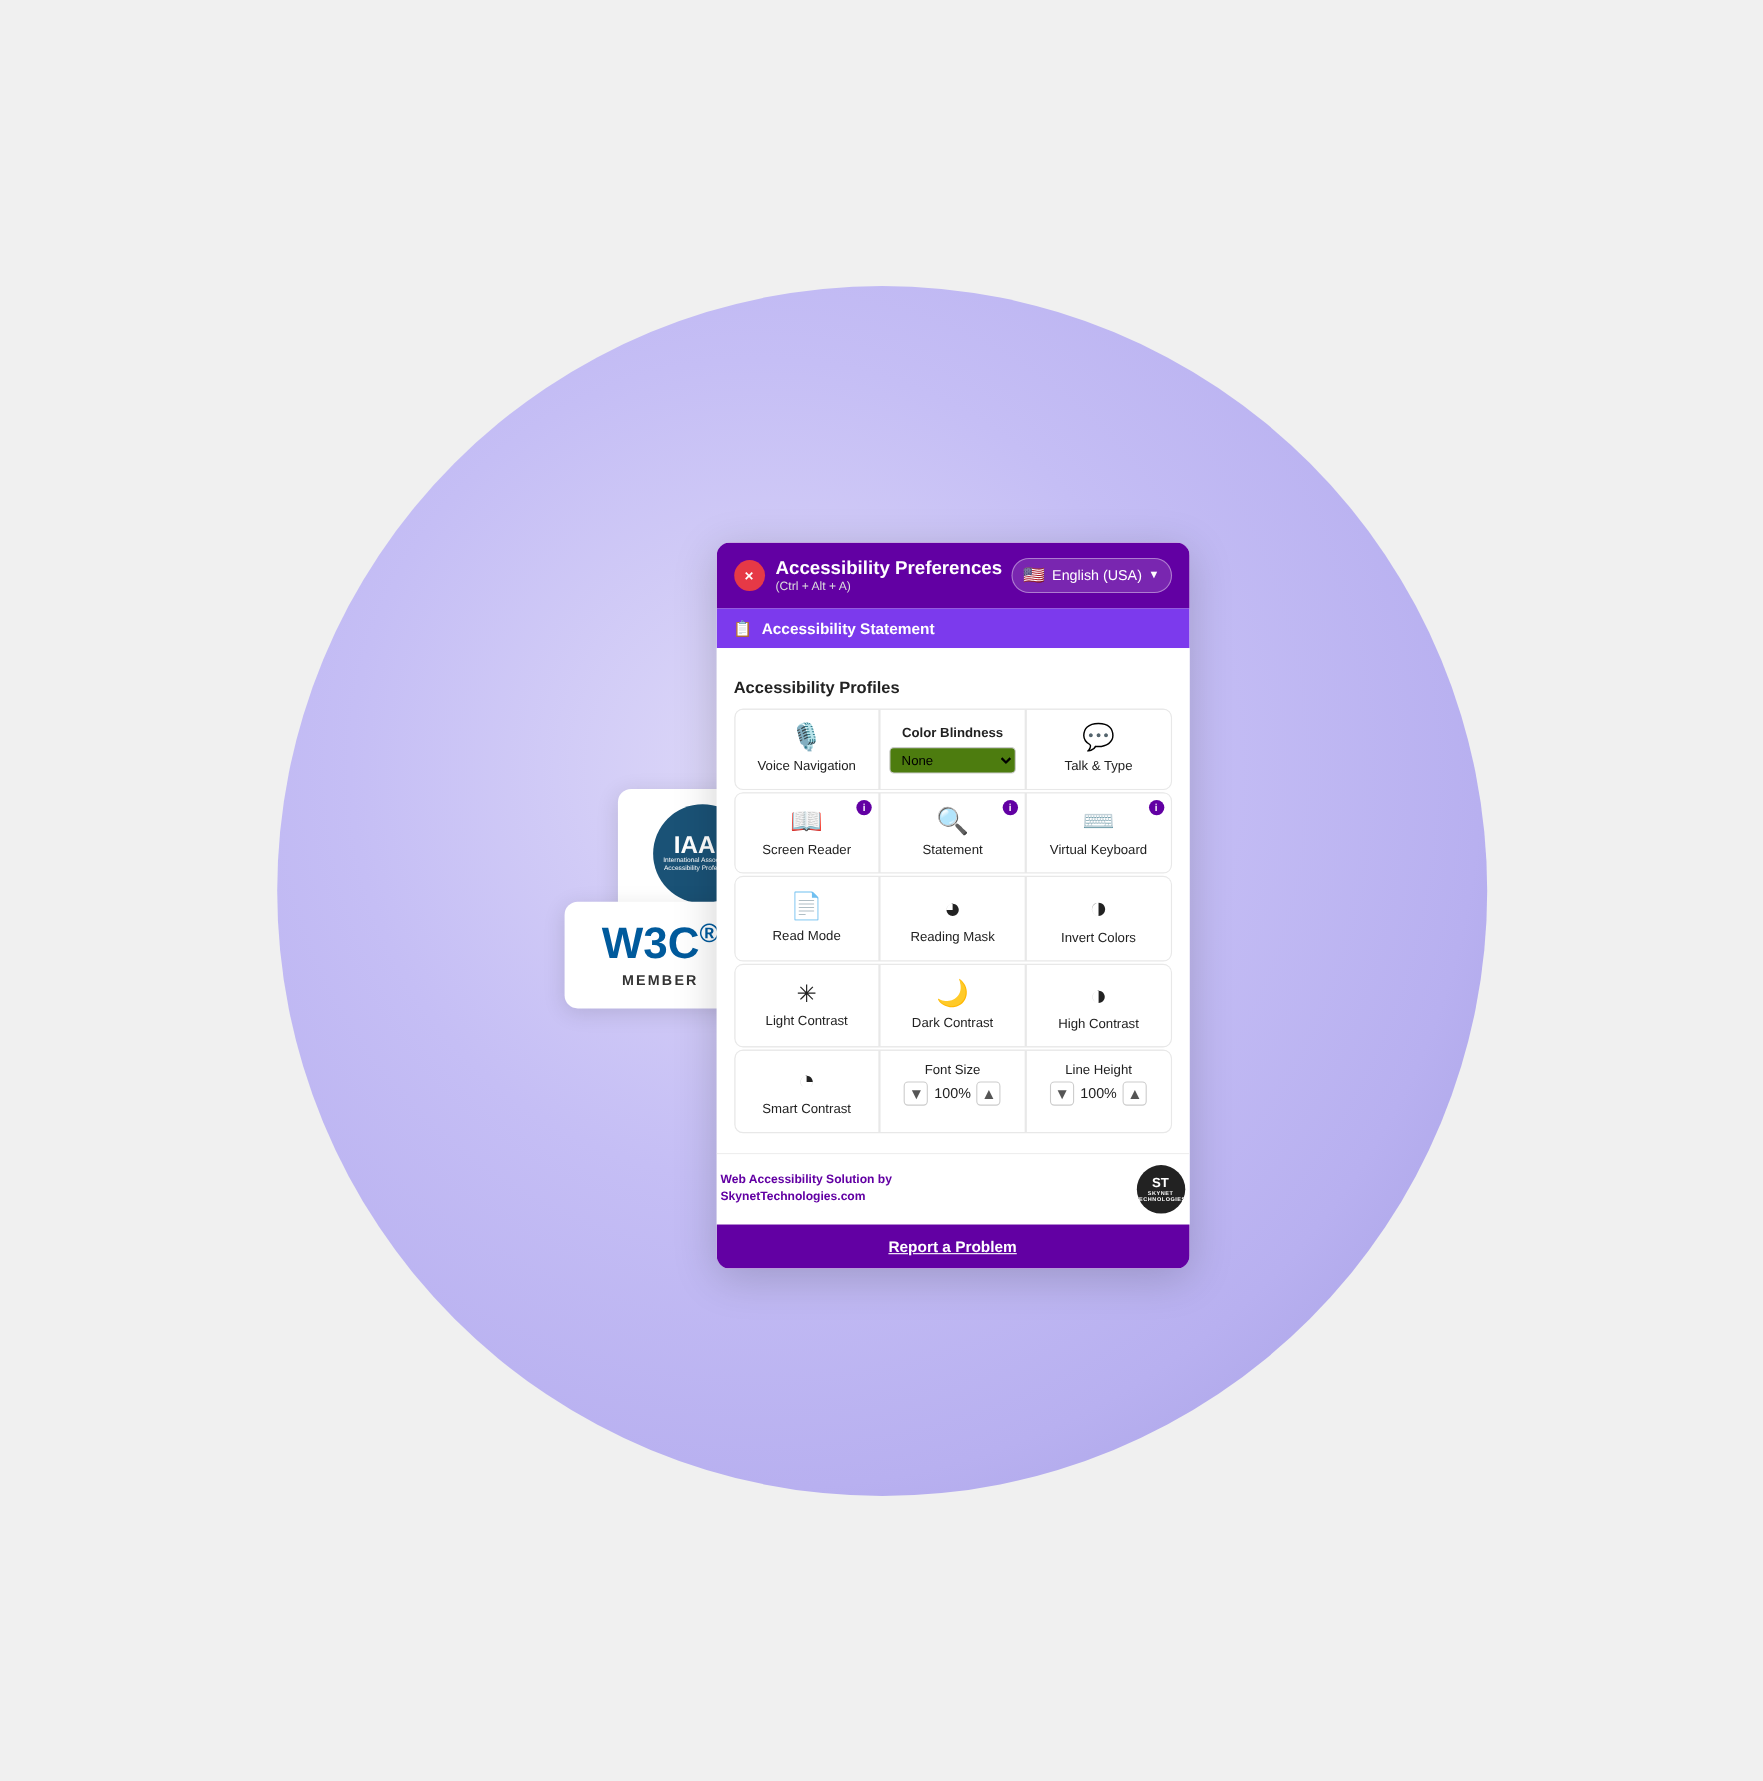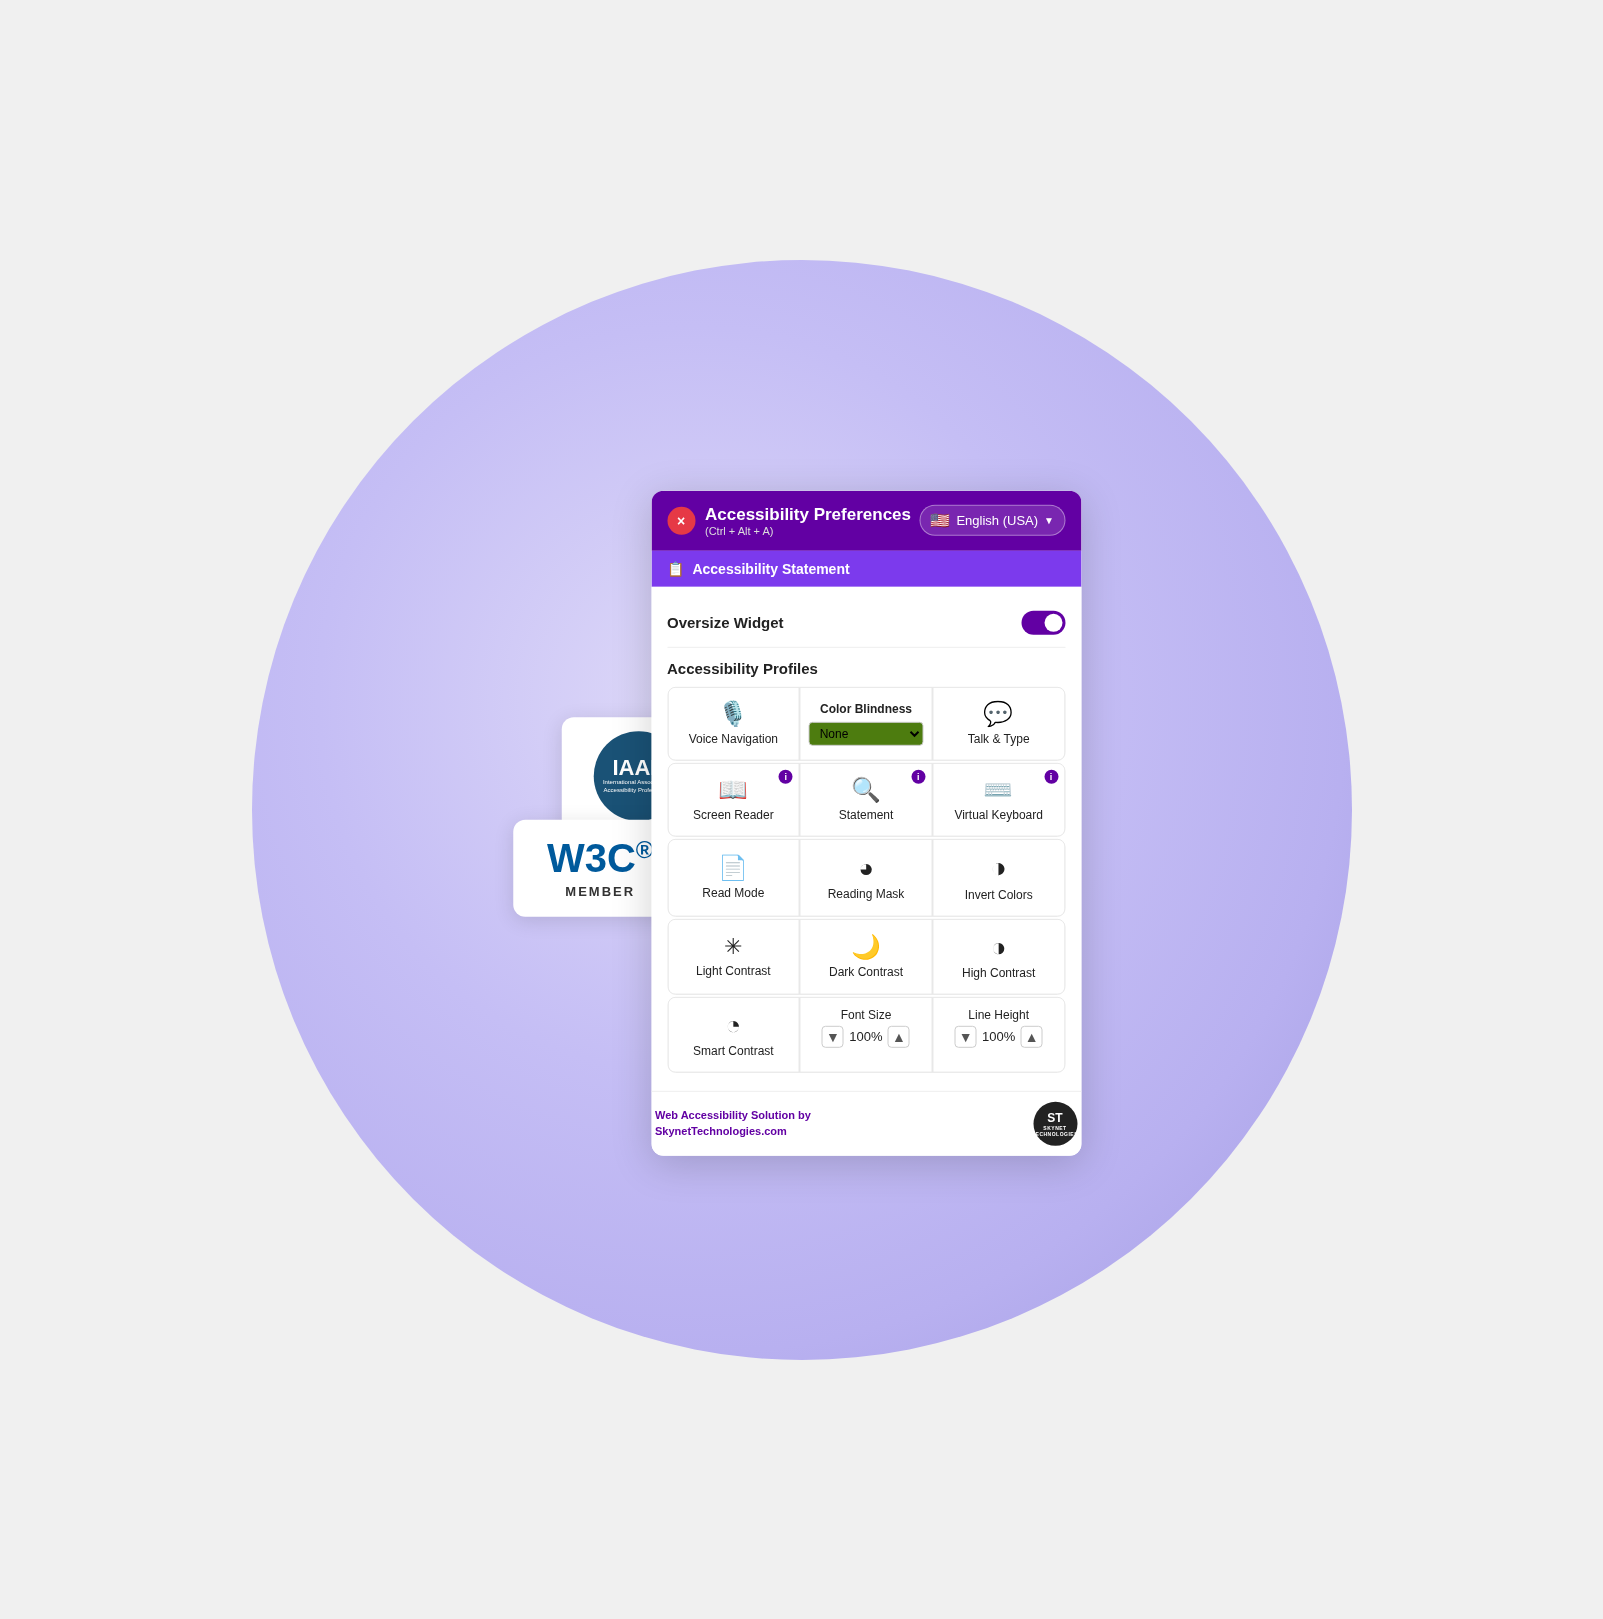--- a/index.html
+++ b/index.html
@@ -504,24 +504,20 @@
     </div>
   </div>
 
   <div class="statement-bar">
     <span>📋</span>
     <span>Accessibility Statement</span>
   </div>
 
   <div class="widget-body">
 
-    <div class="oversize-row">
-      <span class="oversize-label">Oversize Widget</span>
-      <div class="toggle-switch"></div>
-    </div>
 
     <div class="section-title">Accessibility Profiles</div>
 
     <div class="profiles-grid">
       <div class="profile-cell">
         <span class="profile-icon">🎙️</span>
         <span class="profile-label">Voice Navigation</span>
       </div>
       <div class="color-blind-cell">
         <span class="color-blind-label">Color Blindness</span>
@@ -617,14 +613,15 @@
       <span style="color:#6200a3;font-weight:600;">SkynetTechnologies.com</span>
     </div>
     <div class="footer-logo">
       <div style="text-align:center;">
         <div style="font-size:12px;font-weight:900;">ST</div>
         <div style="font-size:5px;letter-spacing:0.5px;">SKYNET TECHNOLOGIES</div>
       </div>
     </div>
   </div>
 
+  <div class="report-btn">Report a Problem</div>
 
 </div>
 
 </body></html>

